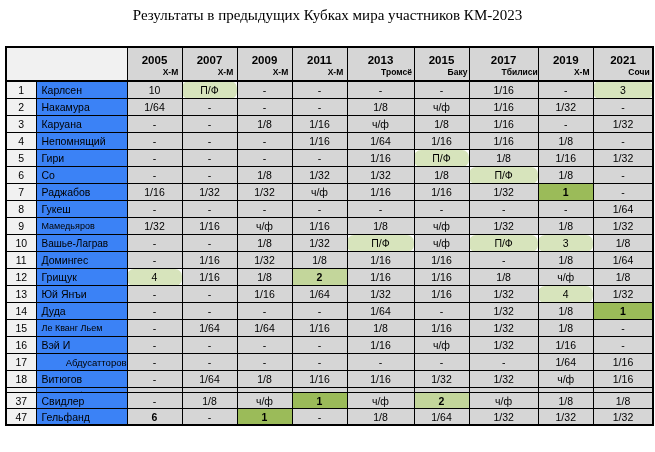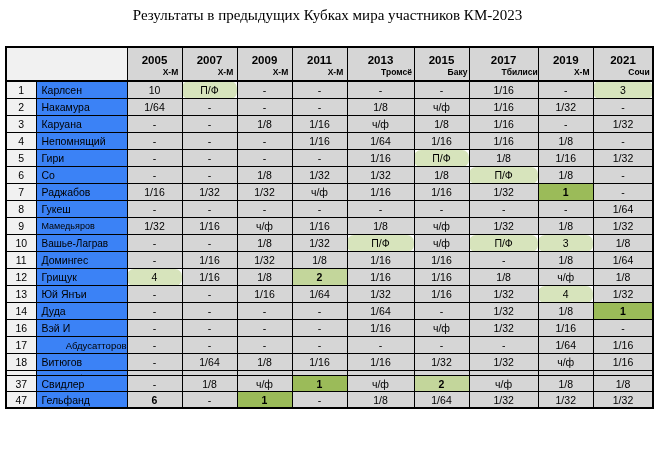--- a/index.html
+++ b/index.html
@@ -273,20 +273,33 @@
         <td class="val">-</td>
         <td class="val">-</td>
         <td class="val">-</td>
         <td class="val">1/64</td>
         <td class="val">-</td>
         <td class="val">1/32</td>
         <td class="val">1/8</td>
         <td class="val bg-dark bold">1</td>
       </tr>
       <tr class="ra">
+        <td class="num">15</td>
+        <td class="name" style="font-size: 9px;">Ле Кванг Льем</td>
+        <td class="val">-</td>
+        <td class="val">1/64</td>
+        <td class="val">1/64</td>
+        <td class="val">1/16</td>
+        <td class="val">1/8</td>
+        <td class="val">1/16</td>
+        <td class="val">1/32</td>
+        <td class="val">1/8</td>
+        <td class="val">-</td>
+      </tr>
+      <tr class="ra">
         <td class="num">16</td>
         <td class="name">Вэй И</td>
         <td class="val">-</td>
         <td class="val">-</td>
         <td class="val">-</td>
         <td class="val">-</td>
         <td class="val">1/16</td>
         <td class="val">ч/ф</td>
         <td class="val">1/32</td>
         <td class="val">1/16</td>

